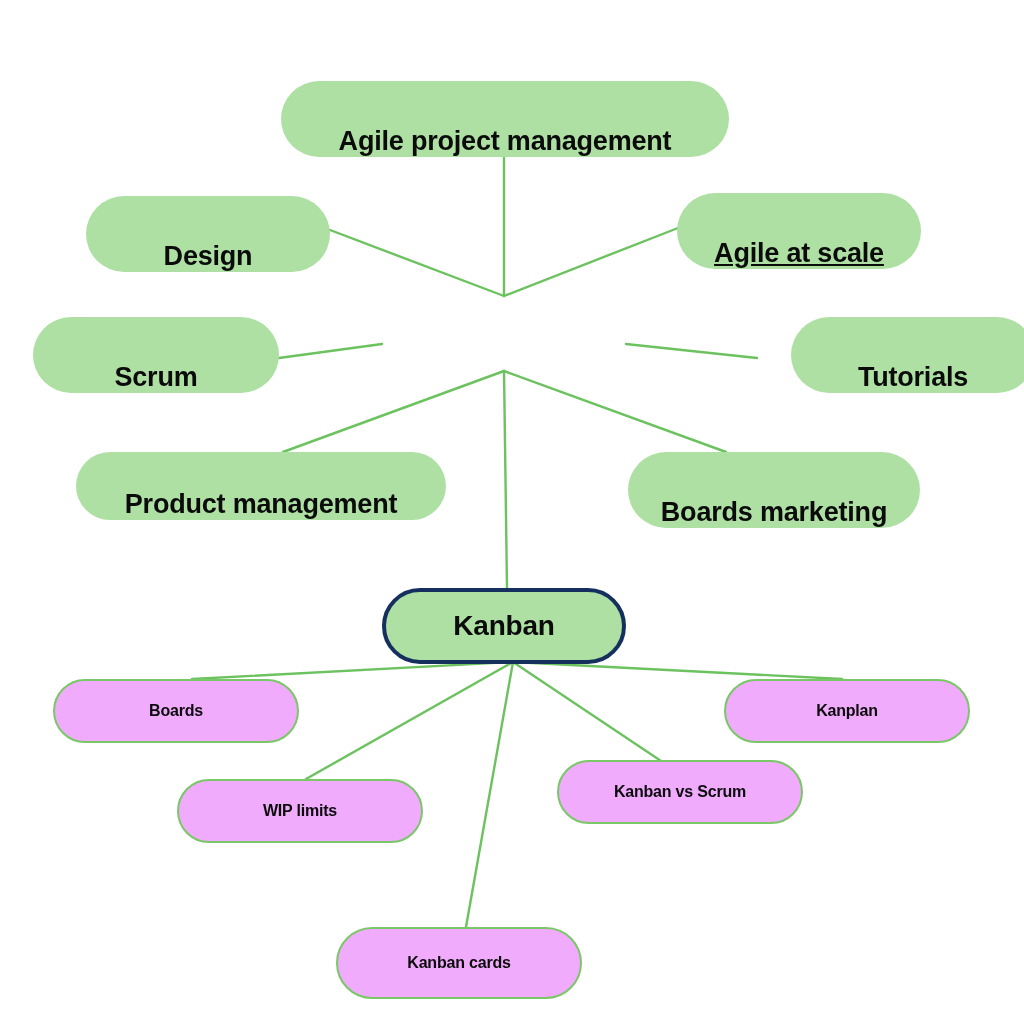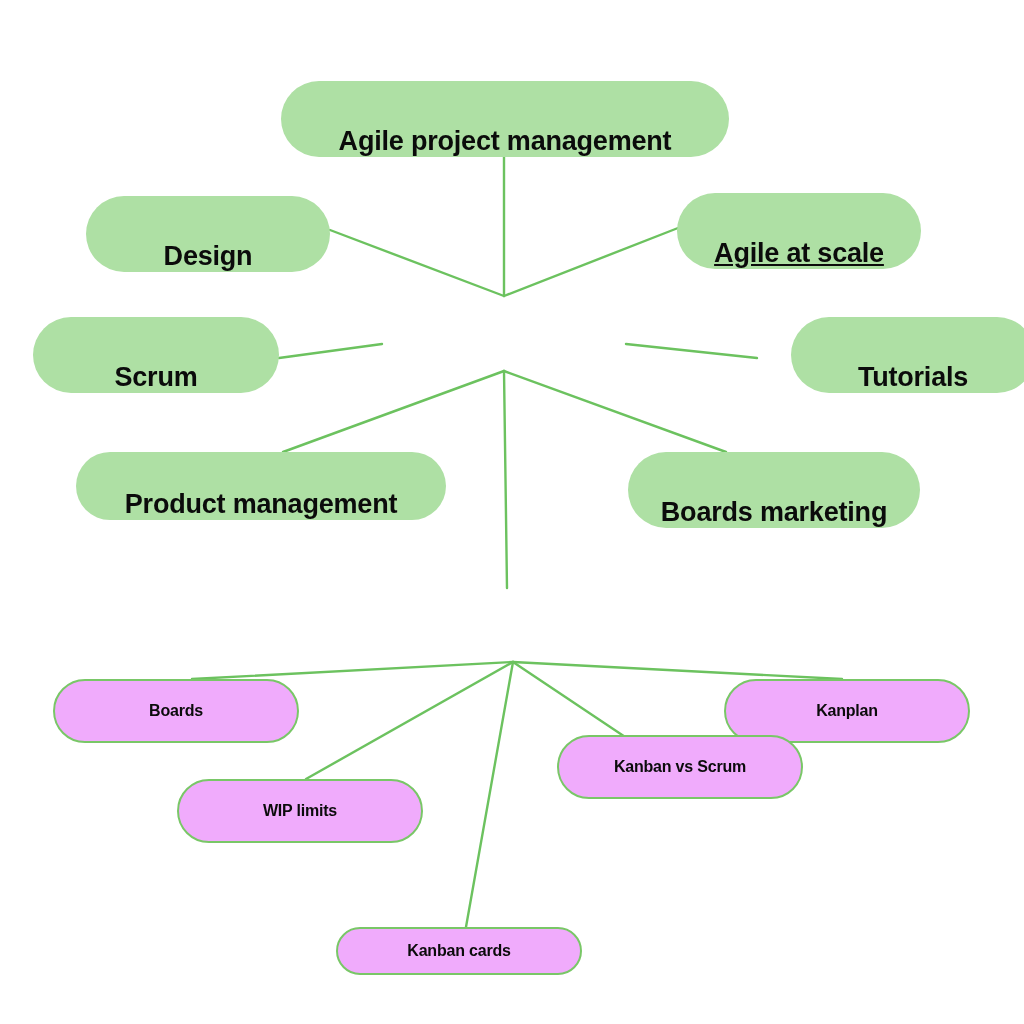--- a/index.html
+++ b/index.html
@@ -119,23 +119,26 @@
   <div id="leaf-layer">
       <div class="node level-two" style="left: 53px; top: 679px; width: 246px; height: 64px;">
         <span>Boards</span>
       </div>
       <div class="node level-two" style="left: 724px; top: 679px; width: 246px; height: 64px;">
         <span>Kanplan</span>
       </div>
       <div class="node level-two" style="left: 177px; top: 779px; width: 246px; height: 64px;">
         <span>WIP limits</span>
       </div>
-      <div class="node level-two" style="left: 557px; top: 735px; width: 246px; height: 64px;">
+      <div class="node level-two" style="left: 557px; top: 760px; width: 246px; height: 64px;">
         <span>Kanban vs Scrum</span>
       </div>
-      <div class="node level-two" style="left: 336px; top: 927px; width: 246px; height: 48px;">
+      <div class="node level-two" style="left: 336px; top: 927px; width: 246px; height: 72px;">
         <span>Kanban cards</span>
       </div>
     </div>
 
 
+  <div class="node level-hub" id="hub-node" style="left: 382px; top: 588px; width: 244px; height: 76px;">
+    <span>Kanban</span>
+  </div>
 
 </div>
 
 </body></html>

